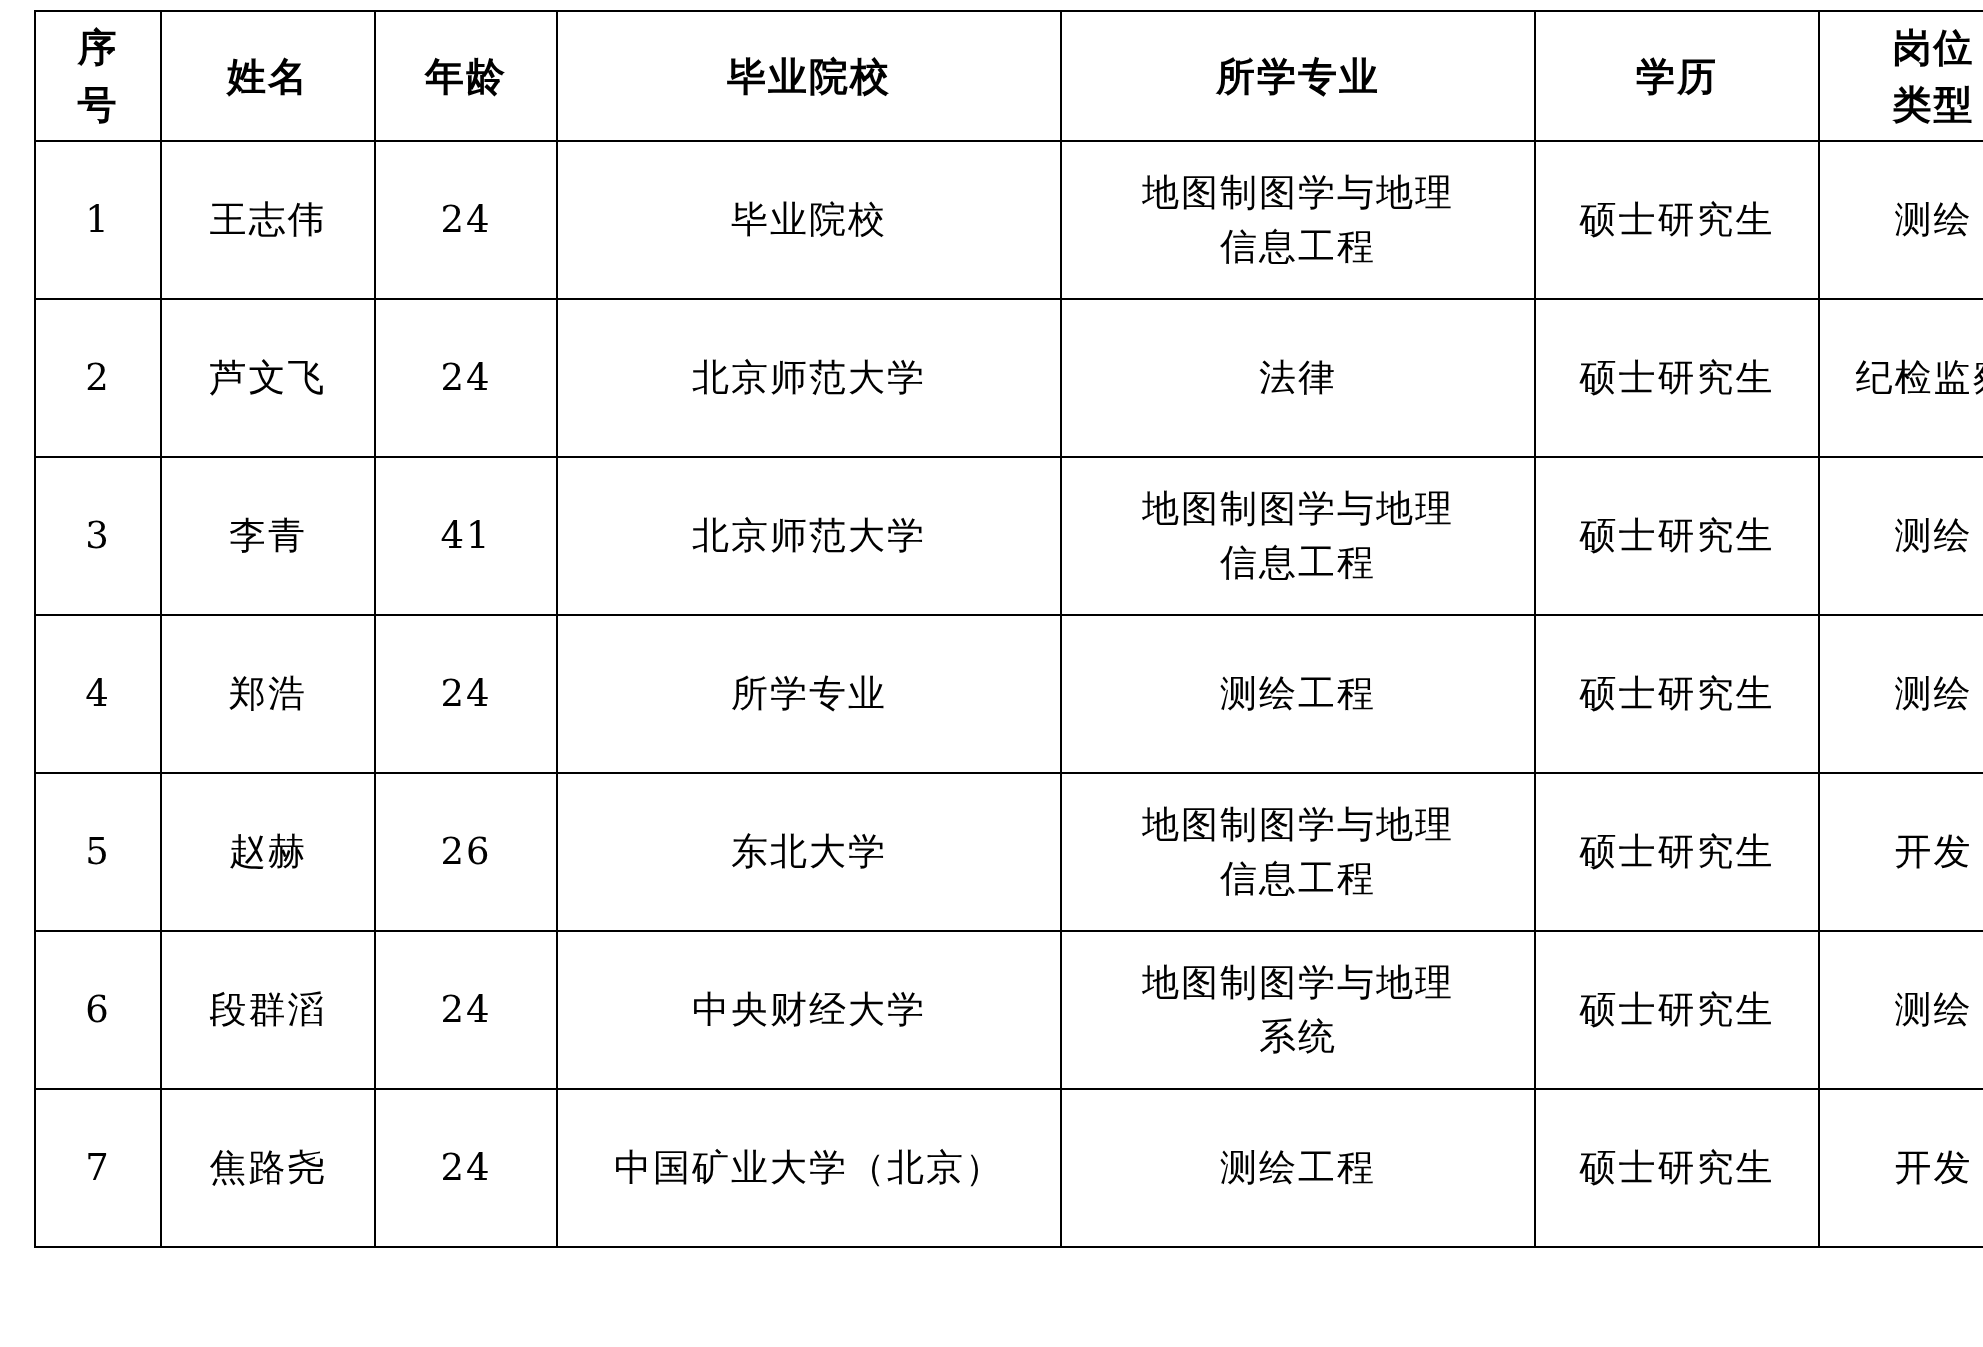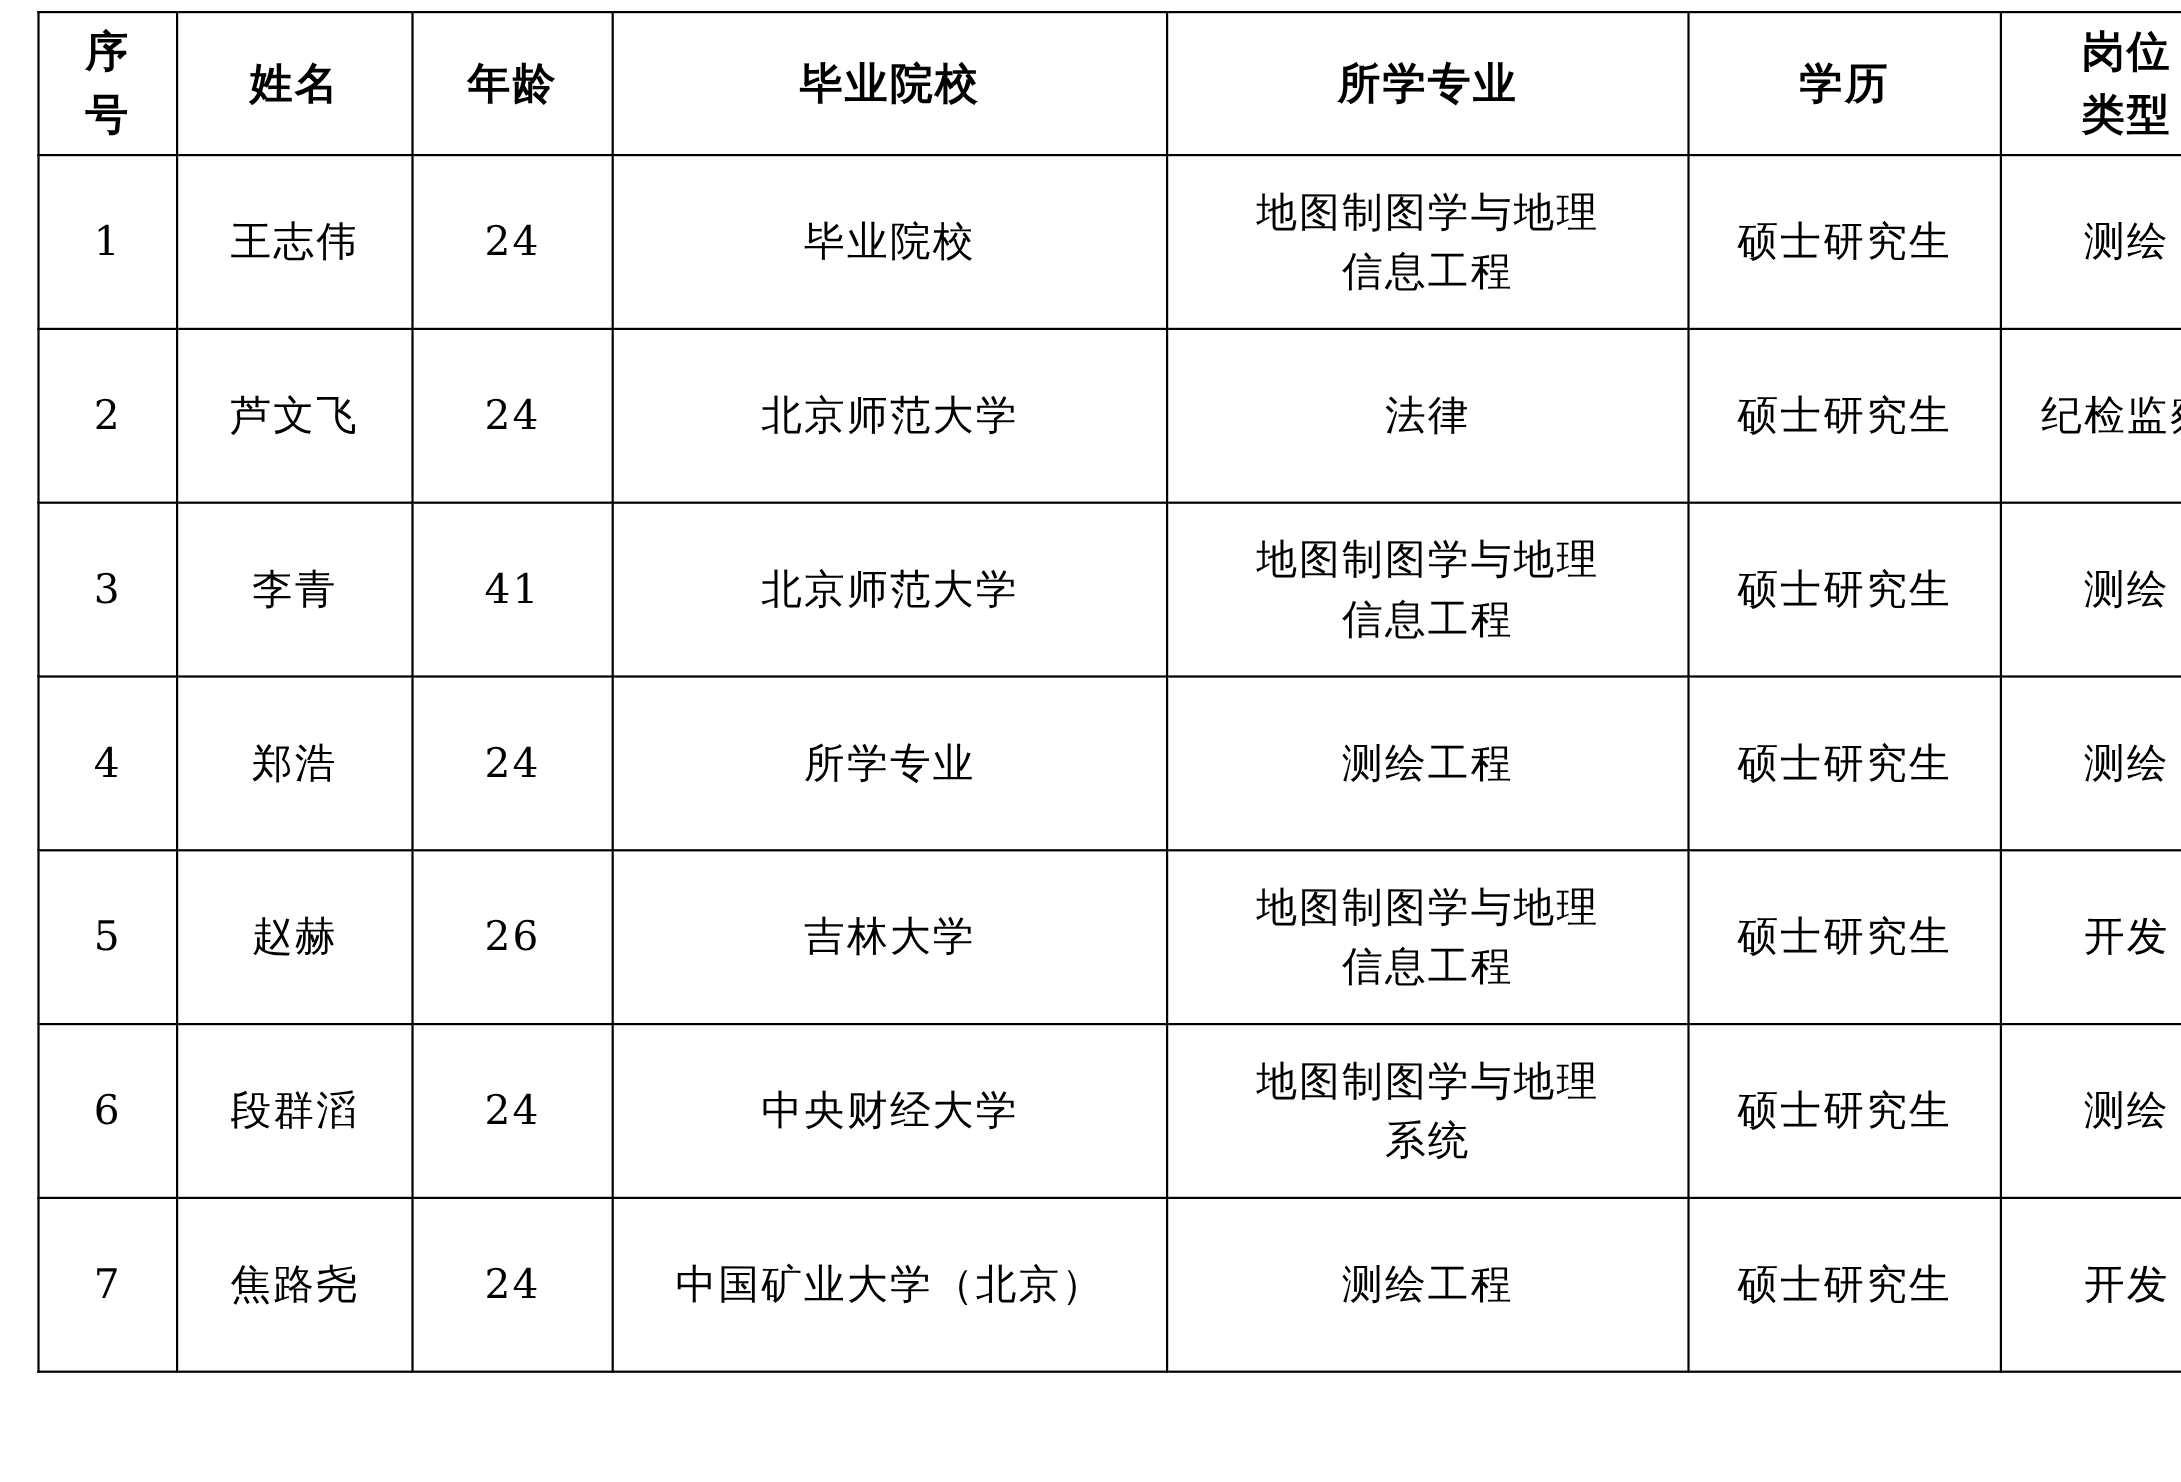--- a/index.html
+++ b/index.html
@@ -110,21 +110,21 @@
         <td class="num">24</td>
         <td>所学专业</td>
         <td class="multiline">测绘工程</td>
         <td>硕士研究生</td>
         <td>测绘</td>
       </tr>
       <tr>
         <td class="num">5</td>
         <td>赵赫</td>
         <td class="num">26</td>
-        <td>吉林大学</td>
+        <td>东北大学</td>
         <td class="multiline">地图制图学与地理
 信息工程</td>
         <td>硕士研究生</td>
         <td>开发</td>
       </tr>
       <tr>
         <td class="num">6</td>
         <td>段群滔</td>
         <td class="num">24</td>
         <td>中央财经大学</td>

